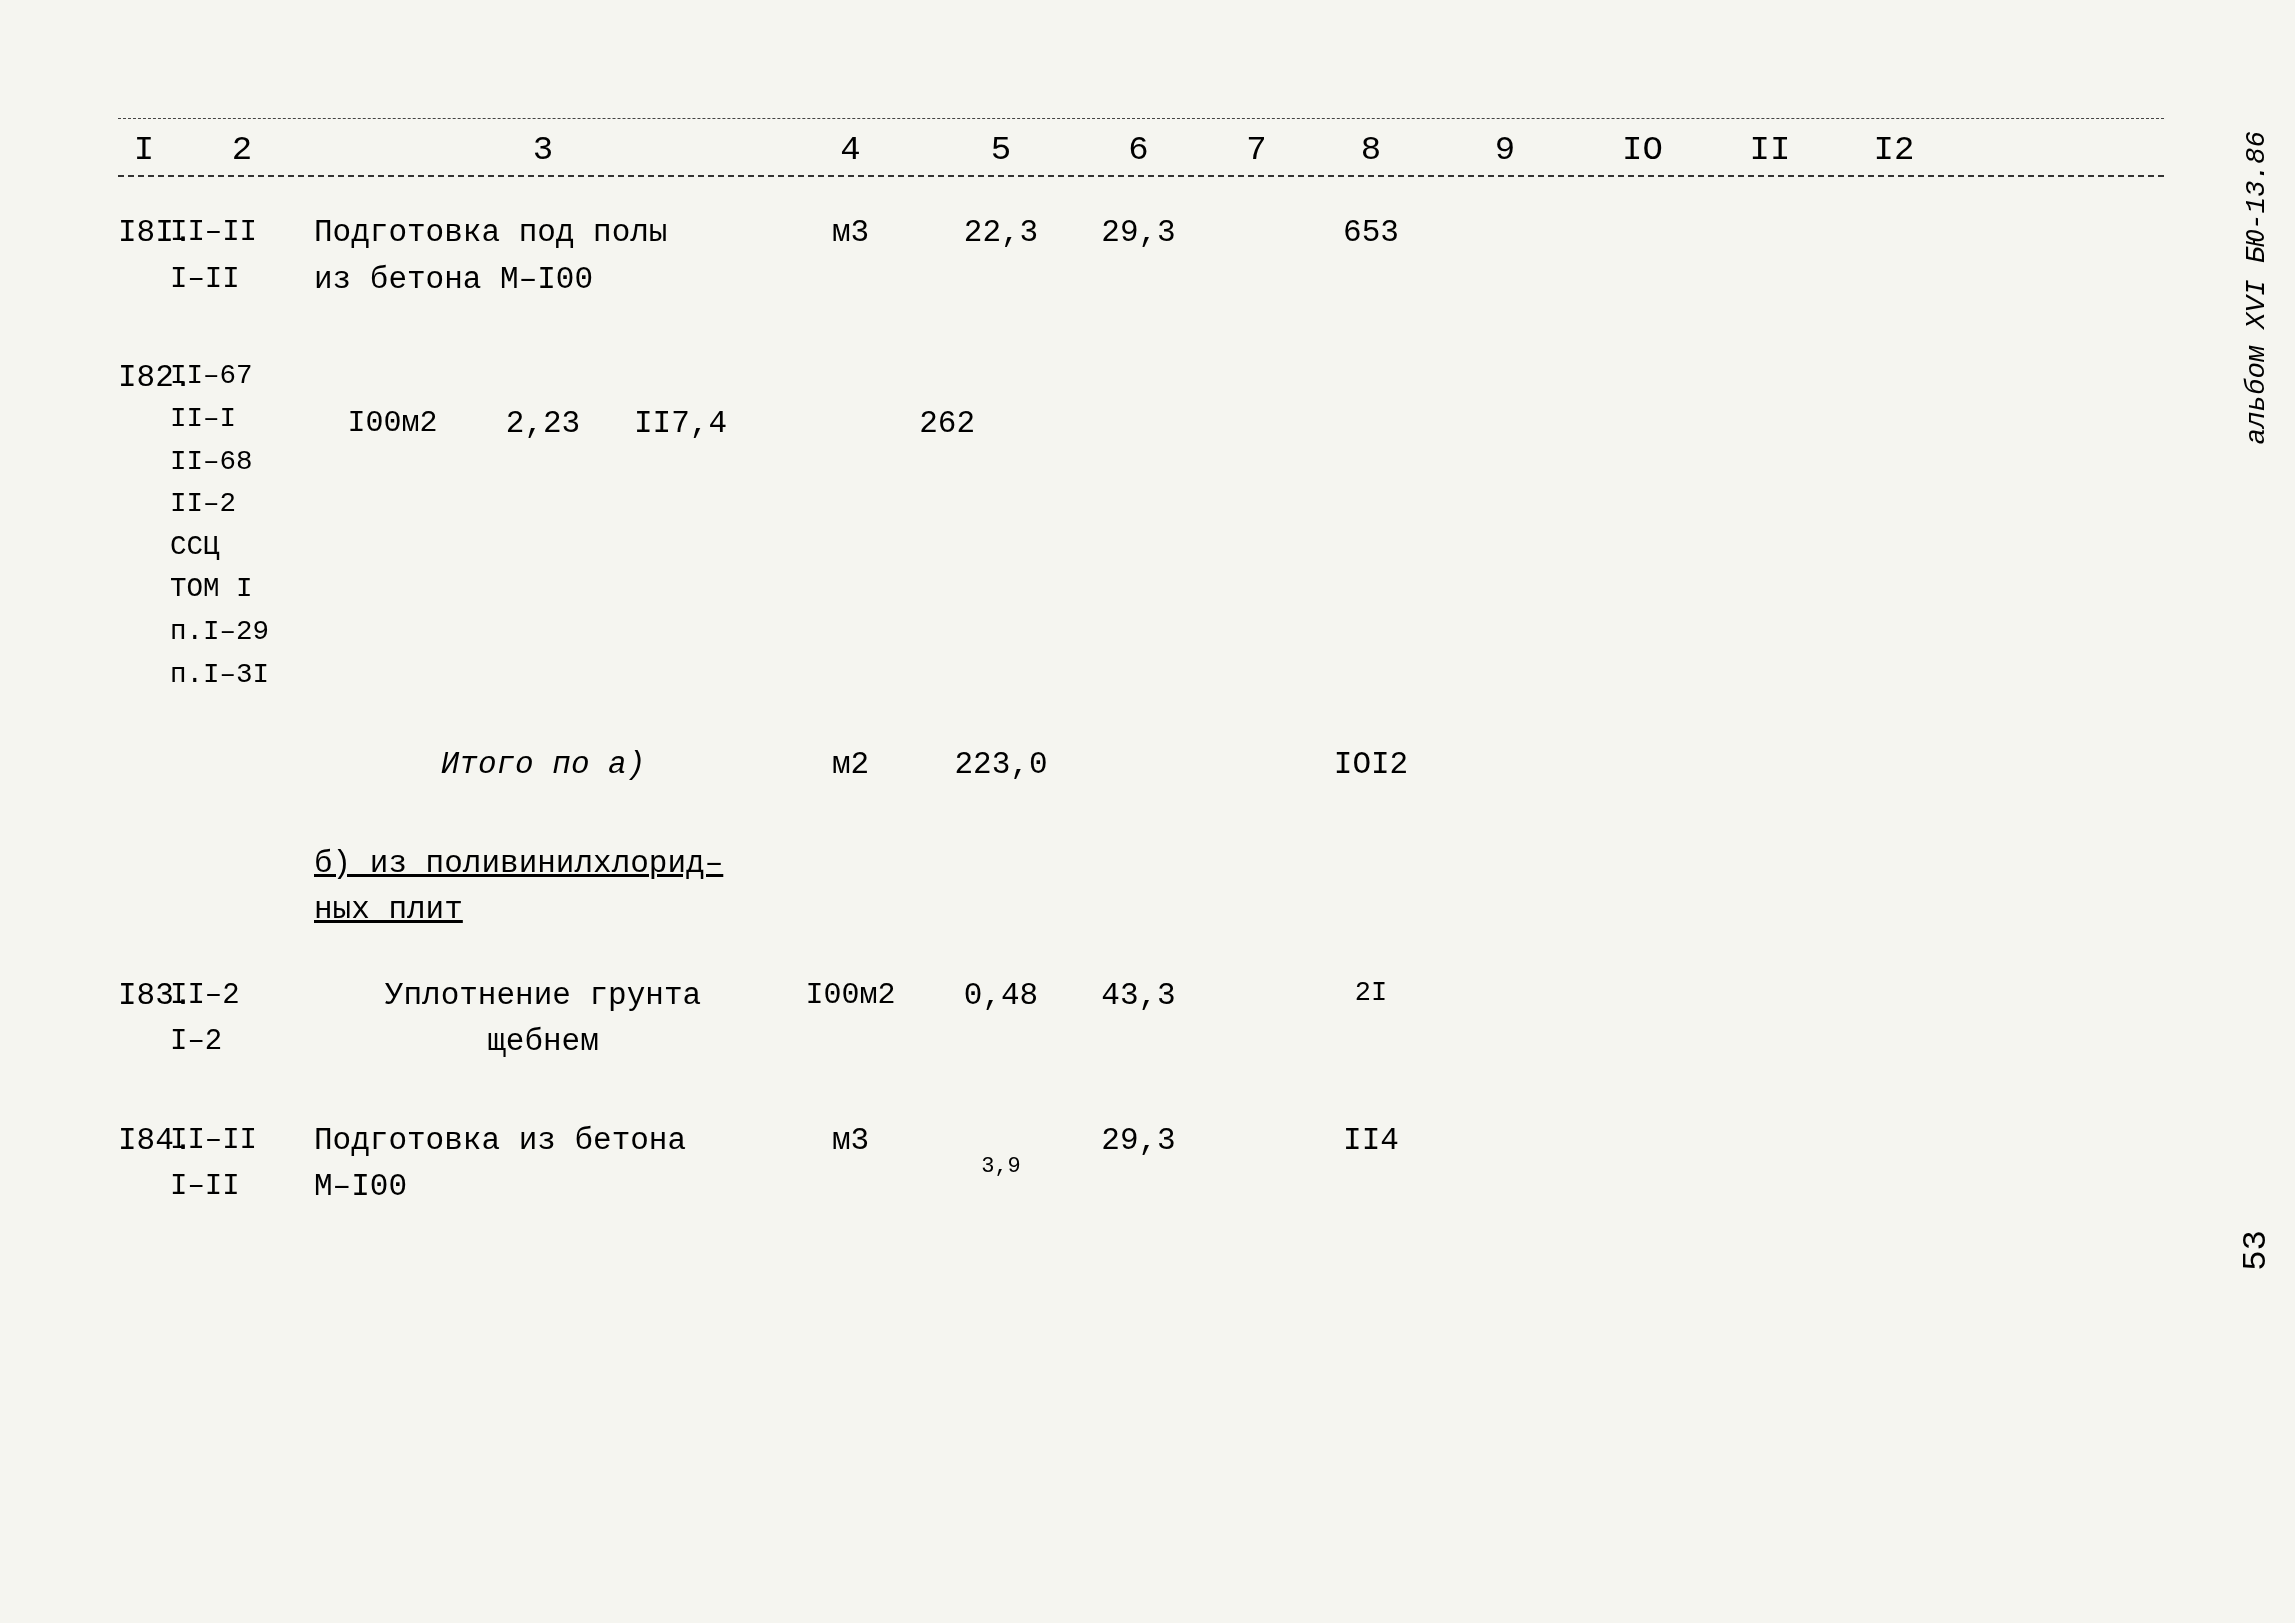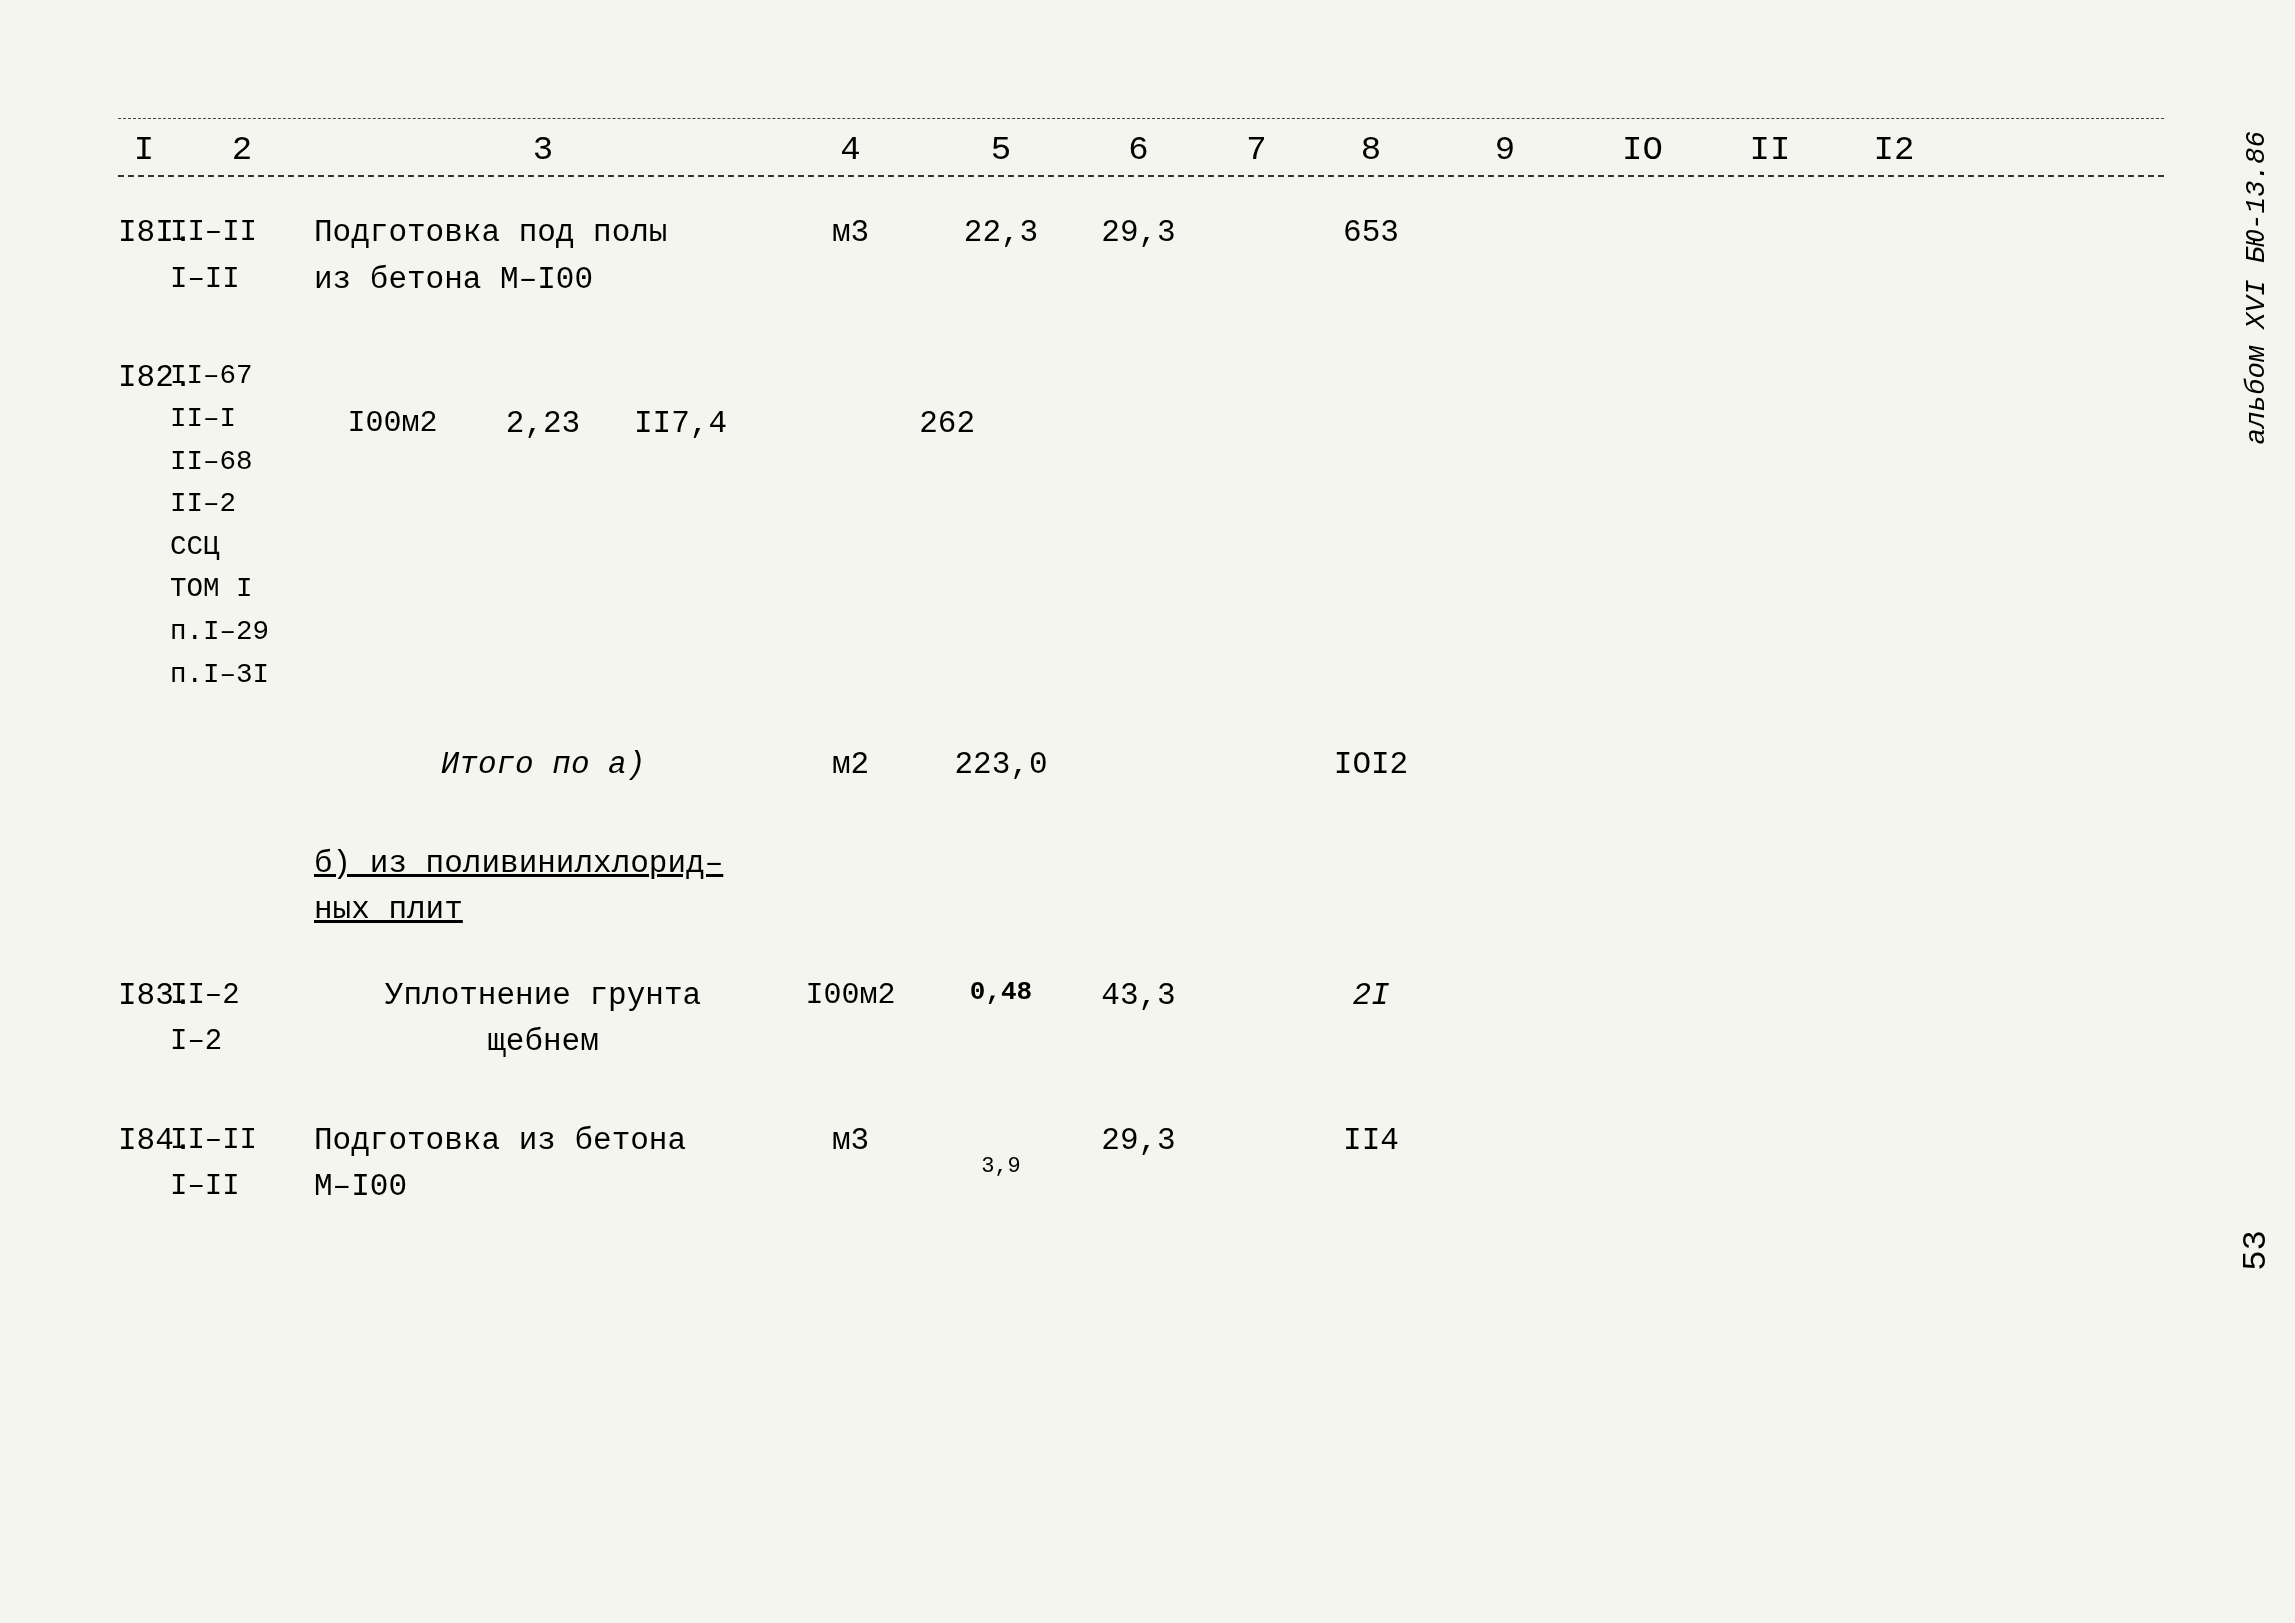--- a/index.html
+++ b/index.html
@@ -168,24 +168,24 @@
     <div class="col col-11"></div>
     <div class="col col-12"></div>
   </div>
 
   <div class="data-row" style="padding-top: 26px;">
     <div class="col col-1" style="font-size:31px; text-align:left;">I83.</div>
     <div class="col col-2" style="font-size:29px; text-align:left; line-height:1.6; white-space:pre;">II–2
 I–2</div>
     <div class="col col-3" style="font-size:31px; text-align:center; line-height:1.5;">Уплотнение грунта<br>щебнем</div>
     <div class="col col-4" style="font-size:30px;">I00м2</div>
-    <div class="col col-5" style="font-size:26px;font-weight:bold;">0,48</div>
+    <div class="col col-5" style="font-size:31px;">0,48</div>
     <div class="col col-6" style="font-size:31px;">43,3</div>
     <div class="col col-7"></div>
-    <div class="col col-8" style="font-size:31px;font-style:italic;">2I</div>
+    <div class="col col-8" style="font-size:27px;">2I</div>
     <div class="col col-9"></div>
     <div class="col col-10"></div>
     <div class="col col-11"></div>
     <div class="col col-12"></div>
   </div>
 
   <div class="data-row" style="padding-top: 39px;">
     <div class="col col-1" style="font-size:31px; text-align:left;">I84.</div>
     <div class="col col-2" style="font-size:29px; text-align:left; line-height:1.6; white-space:pre;">II–II
 I–II</div>

